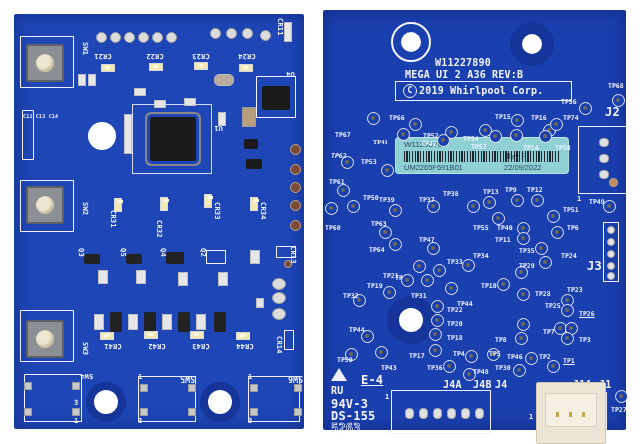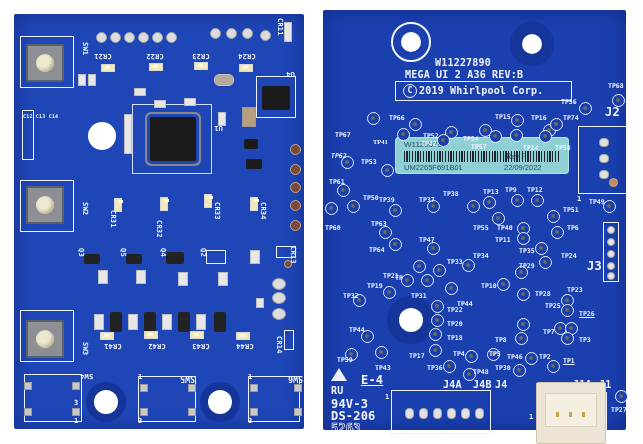--- a/index.html
+++ b/index.html
@@ -245,21 +245,21 @@
   <div class="jpin" style="left:284px;top:262px;width:8px;height:8px;border-radius:50%;"></div>
   <div class="silk xl" style="left:264px;top:250px;">J3</div>
 
   <div class="ring" style="left:64px;top:286px;width:48px;height:48px;"></div>
   <div class="hole" style="left:76px;top:298px;width:24px;height:24px;"></div>
 
   <div class="ul" style="left:8px;top:358px;"></div>
   <div class="silk xl" style="left:38px;top:364px;text-decoration:underline;">E-4</div>
   <div class="silk lg" style="left:8px;top:376px;">RU</div>
   <div class="silk xl" style="left:8px;top:388px;">94V-3</div>
-  <div class="silk xl" style="left:8px;top:400px;">DS-206</div>
+  <div class="silk xl" style="left:8px;top:400px;">DS-155</div>
   <div class="silk xl" style="left:8px;top:412px;color:transparent;-webkit-text-stroke:.6px #f2f4ff;">5263</div>
 
   <div class="connector-outline" style="left:68px;top:380px;width:100px;height:44px;"></div>
   <div class="silk lg" style="left:120px;top:370px;">J4A</div>
   <div class="silk lg" style="left:150px;top:370px;">J4B</div>
   <div class="silk lg" style="left:172px;top:370px;">J4</div>
   <div class="jpin" style="left:82px;top:398px;"></div>
   <div class="jpin" style="left:96px;top:398px;"></div>
   <div class="jpin" style="left:110px;top:398px;"></div>
   <div class="jpin" style="left:124px;top:398px;"></div>
@@ -383,21 +383,21 @@
       <div class="tplbl" style="left: 256px; top: 326px;">TP3</div>
       <div class="tp" style="left: 106px; top: 318px;"></div>
       <div class="tplbl" style="left: 124px; top: 324px;">TP18</div>
       <div class="tp" style="left: 38px; top: 320px;"></div>
       <div class="tplbl" style="left: 26px; top: 316px;">TP44</div>
       <div class="tp" style="left: 192px; top: 322px;"></div>
       <div class="tplbl" style="left: 172px; top: 326px;">TP8</div>
       <div class="tp" style="left: 106px; top: 334px;"></div>
       <div class="tplbl" style="left: 86px; top: 342px;">TP17</div>
       <div class="tp" style="left: 52px; top: 336px;"></div>
-      <div class="tplbl" style="left: 52px; top: 354px;">TP43</div>
+      <div class="tplbl" style="left: 58px; top: 354px;">TP43</div>
       <div class="tp" style="left: 22px; top: 338px;"></div>
       <div class="tplbl" style="left: 14px; top: 346px;">TP59</div>
       <div class="tp" style="left: 142px; top: 340px;"></div>
       <div class="tplbl" style="left: 130px; top: 340px;">TP4</div>
       <div class="tp" style="left: 164px; top: 338px;"></div>
       <div class="tplbl" style="left: 166px; top: 340px;">TP5</div>
       <div class="tp" style="left: 202px; top: 342px;"></div>
       <div class="tplbl" style="left: 216px; top: 343px;">TP2</div>
       <div class="tp" style="left: 224px; top: 350px;"></div>
       <div class="tplbl" style="left: 240px; top: 347px; text-decoration: underline;">TP1</div>

